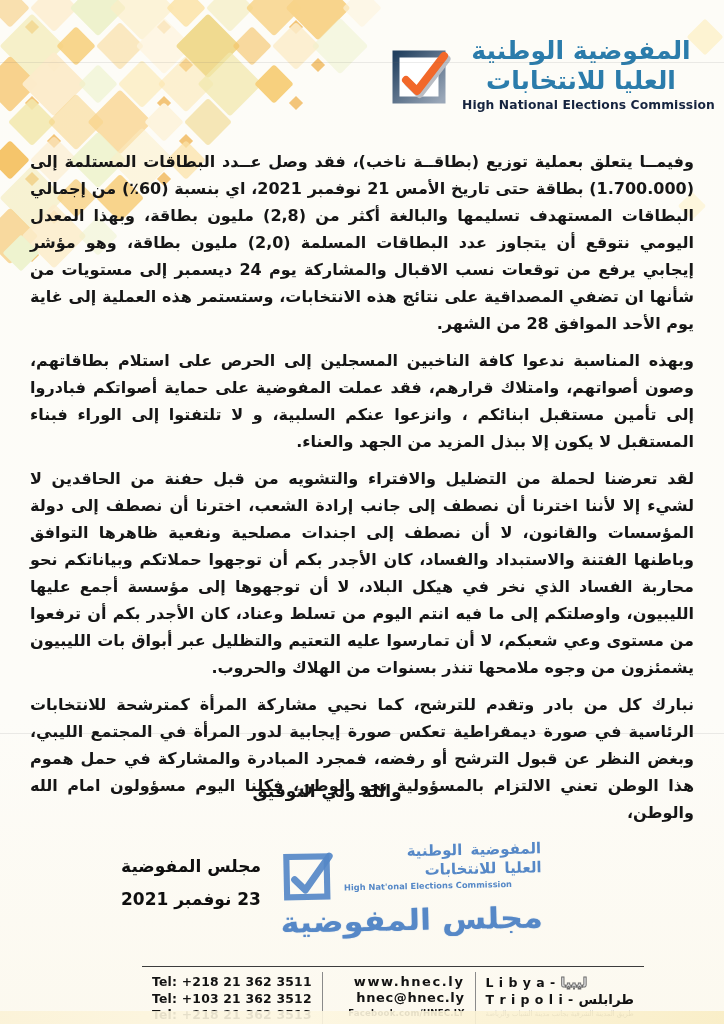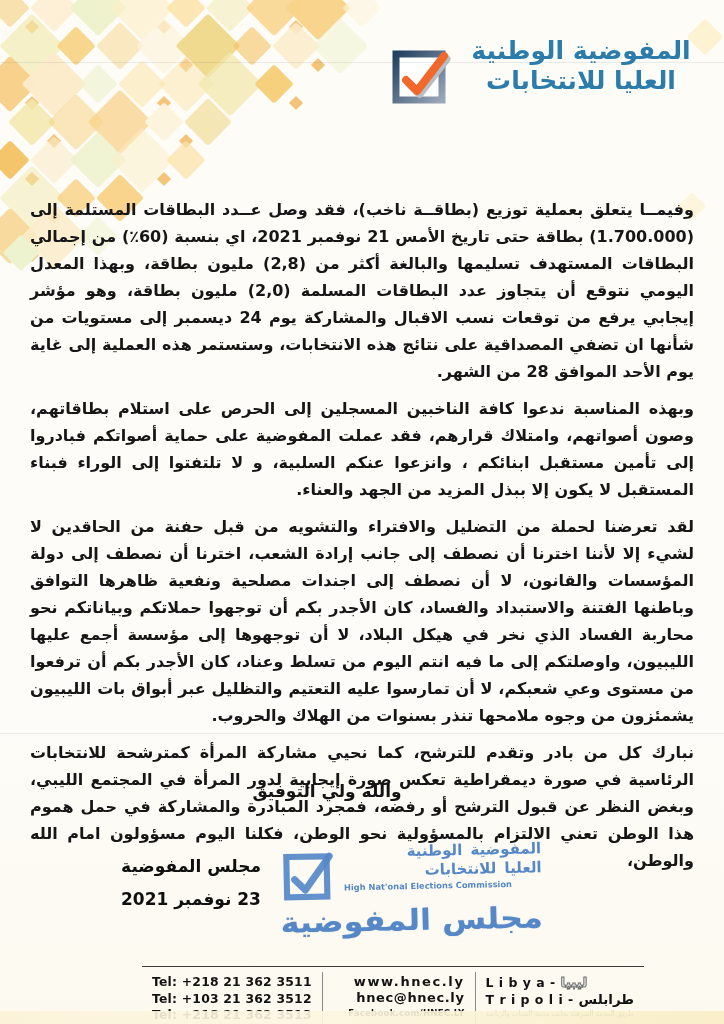--- a/index.html
+++ b/index.html
@@ -15,21 +15,21 @@
   
   .letterhead{position:absolute;top:36px;right:24px;display:flex;align-items:flex-start;gap:10px;}
   .lh-icon{width:64px;height:64px;flex:0 0 auto;margin-top:6px;}
   .lh-text{width:238px;}
   .lh-ar{direction:rtl;text-align:center;font-weight:bold;font-size:25px;line-height:1.18;color:#2b7cab;}
   .lh-en{margin-top:3px;text-align:center;font-weight:bold;font-size:12.3px;color:#16243f;letter-spacing:.1px;white-space:nowrap;}
   
   .letter{
     position:absolute;top:148px;left:30px;right:30px;
     direction:rtl;text-align:justify;color:#161616;
-    font-size:16px;font-weight:bold;line-height:27px;margin-top:48px;
+    font-size:16px;font-weight:bold;line-height:27px;
   }
   .letter p{margin:0 0 10px 0;}
   .closing{
     position:absolute;top:776px;left:8px;right:78px;text-align:center;
     direction:rtl;font-weight:bold;font-size:17px;color:#141414;line-height:30px;
   }
   
   .signature{
     position:absolute;top:856px;left:116px;width:150px;text-align:center;
     direction:rtl;font-weight:bold;font-size:17px;color:#0f0f0f;
@@ -149,20 +149,21 @@
     </defs>
     <rect x="8" y="12" width="46" height="46" fill="#ffffff" stroke="url(#boxg)" stroke-width="7"></rect>
     <path d="M18 38 L29 49 L56 14" fill="none" stroke="#b9bdc4" stroke-width="8" stroke-linecap="round" stroke-linejoin="round" transform="translate(2.5,3)"></path>
     <path d="M18 38 L29 49 L56 14" fill="none" stroke="#f2682a" stroke-width="8" stroke-linecap="round" stroke-linejoin="round"></path>
   </svg>
   <div class="lh-text">
     <div class="lh-ar">
       <div>المفوضية الوطنية</div>
       <div>العليا للانتخابات</div>
     </div>
+    <div class="lh-en">High National Elections Commission</div>
   </div>
 </div>
 
 <div class="letter">
   <p>وفيمــا يتعلق بعملية توزيع (بطاقــة ناخب)، فقد وصل عــدد البطاقات المستلمة إلى (1.700.000) بطاقة حتى تاريخ الأمس 21 نوفمبر 2021، اي بنسبة (60٪) من إجمالي البطاقات المستهدف تسليمها والبالغة أكثر من (2,8) مليون بطاقة، وبهذا المعدل اليومي نتوقع أن يتجاوز عدد البطاقات المسلمة (2,0) مليون بطاقة، وهو مؤشر إيجابي يرفع من توقعات نسب الاقبال والمشاركة يوم 24 ديسمبر إلى مستويات من شأنها ان تضفي المصداقية على نتائج هذه الانتخابات، وستستمر هذه العملية إلى غاية يوم الأحد الموافق 28 من الشهر.</p>
   <p>وبهذه المناسبة ندعوا كافة الناخبين المسجلين إلى الحرص على استلام بطاقاتهم، وصون أصواتهم، وامتلاك قرارهم، فقد عملت المفوضية على حماية أصواتكم فبادروا إلى تأمين مستقبل ابنائكم ، وانزعوا عنكم السلبية، و لا تلتفتوا إلى الوراء فبناء المستقبل لا يكون إلا ببذل المزيد من الجهد والعناء.</p>
   <p>لقد تعرضنا لحملة من التضليل والافتراء والتشويه من قبل حفنة من الحاقدين لا لشيء إلا لأننا اخترنا أن نصطف إلى جانب إرادة الشعب، اخترنا أن نصطف إلى دولة المؤسسات والقانون، لا أن نصطف إلى اجندات مصلحية ونفعية ظاهرها التوافق وباطنها الفتنة والاستبداد والفساد، كان الأجدر بكم أن توجهوا حملاتكم وبياناتكم نحو محاربة الفساد الذي نخر في هيكل البلاد، لا أن توجهوها إلى مؤسسة أجمع عليها الليبيون، واوصلتكم إلى ما فيه انتم اليوم من تسلط وعناد، كان الأجدر بكم أن ترفعوا من مستوى وعي شعبكم، لا أن تمارسوا عليه التعتيم والتظليل عبر أبواق بات الليبيون يشمئزون من وجوه ملامحها تنذر بسنوات من الهلاك والحروب.</p>
   <p>نبارك كل من بادر وتقدم للترشح، كما نحيي مشاركة المرأة كمترشحة للانتخابات الرئاسية في صورة ديمقراطية تعكس صورة إيجابية لدور المرأة في المجتمع الليبي، وبغض النظر عن قبول الترشح أو رفضه، فمجرد المبادرة والمشاركة في حمل هموم هذا الوطن تعني الالتزام بالمسؤولية نحو الوطن، فكلنا اليوم مسؤولون امام الله والوطن،</p>
 </div>
 

